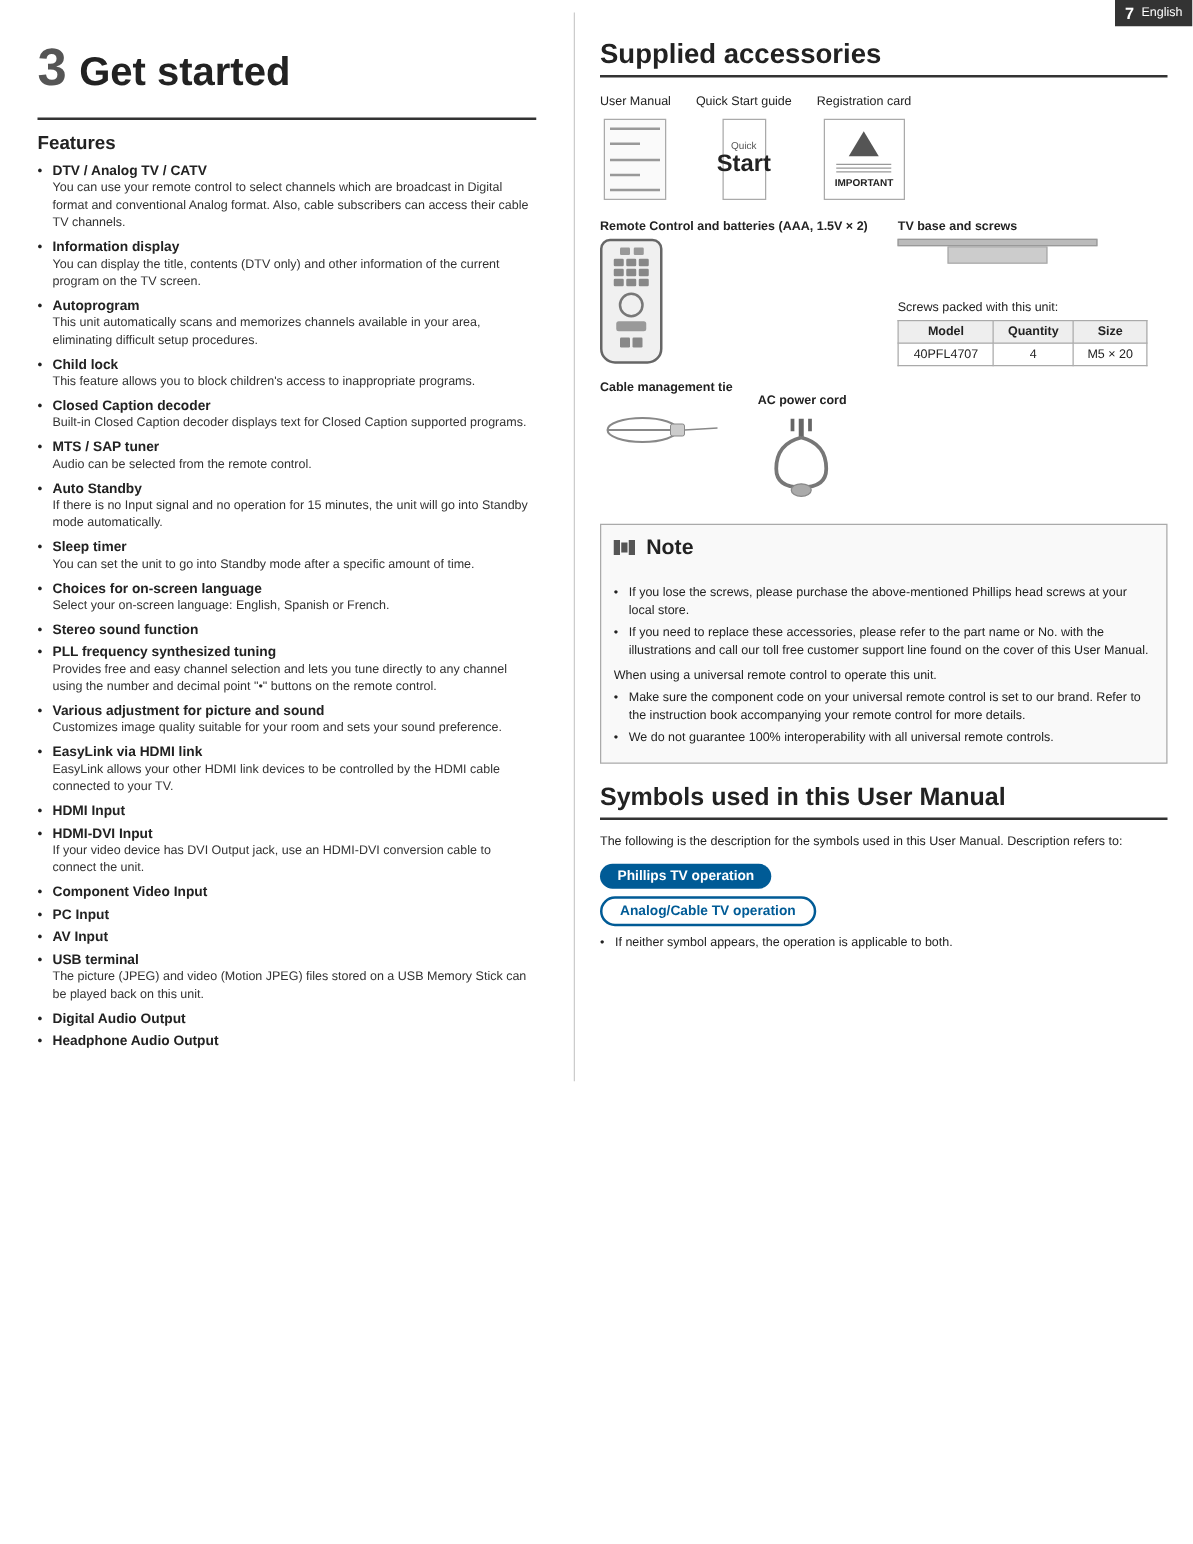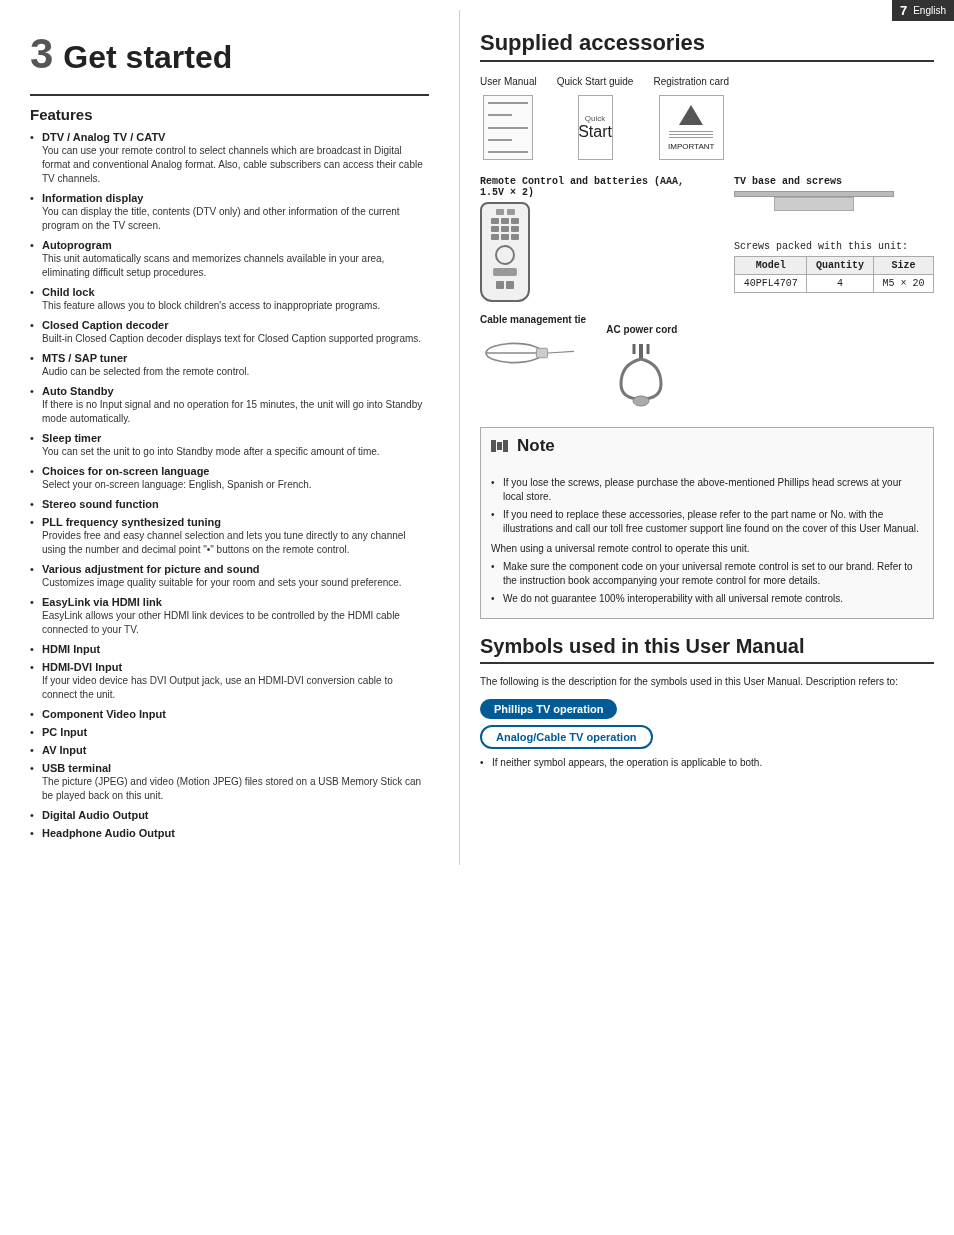--- a/index.html
+++ b/index.html
@@ -159,22 +159,22 @@
       flex-direction: column;
       align-items: center;
       justify-content: center;
       padding: 4px;
     }
     .qs-label {
       font-size: 8px;
       color: #555;
     }
     .qs-title {
-      font-size: 16px;
-      font-weight: normal;
+      font-size: 19px;
+      font-weight: bold;
     }
 
     
     .regcard-icon {
       width: 65px;
       height: 65px;
       border: 1px solid #aaa;
       background: #fff;
       display: flex;
       flex-direction: column;
@@ -198,21 +198,20 @@
     .reg-line {
       height: 1px;
       background: #999;
       margin: 2px 0;
     }
 
     .accessories-row2 {
       display: flex;
       gap: 24px;
       margin-bottom: 12px;
-      font-family: Liberation Mono, monospace;
     }
 
     .remote-section {
       display: flex;
       flex-direction: column;
     }
     .remote-label {
       font-size: 10px;
       font-weight: bold;
       margin-bottom: 4px;
@@ -509,21 +508,21 @@
 
       <div class="accessory-item">
         <div class="accessory-label">Registration card</div>
         <div class="regcard-icon">
           <div class="reg-triangle"></div>
           <div class="reg-lines">
             <div class="reg-line"></div>
             <div class="reg-line"></div>
             <div class="reg-line"></div>
           </div>
-          <div style="font-size:8px; margin-top:2px;">IMPORTANT</div>
+          <div style="font-size:8px; margin-top:2px;font-weight:bold;">IMPORTANT</div>
         </div>
       </div>
     </div>
 
     <div class="accessories-row2">
       <div class="remote-section">
         <div class="remote-label">Remote Control and batteries (AAA, 1.5V × 2)</div>
         <div class="remote-icon">
           <div class="remote-top">
             <div class="remote-btn-small"></div>

